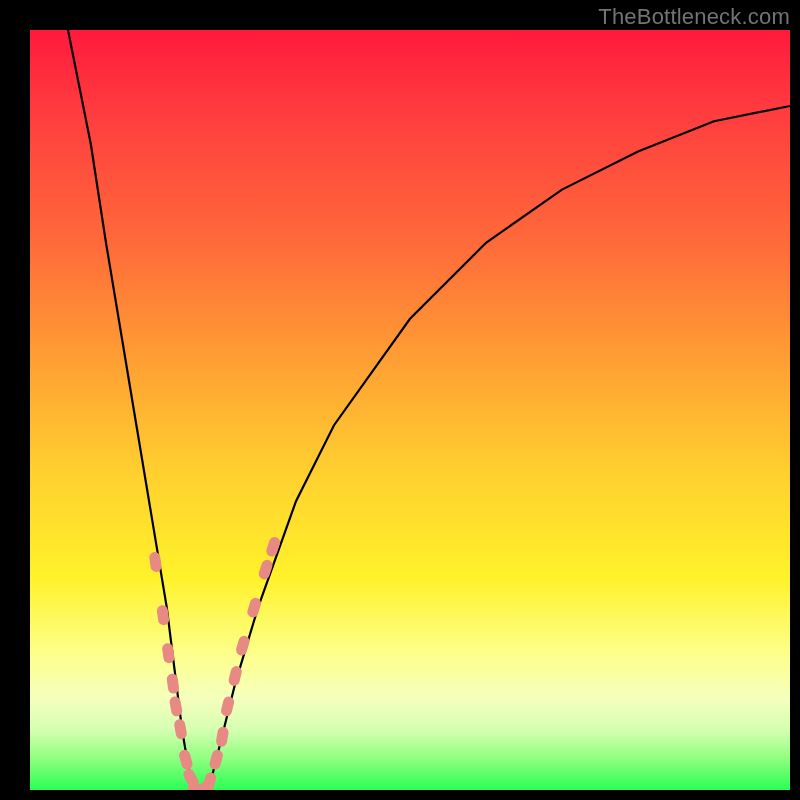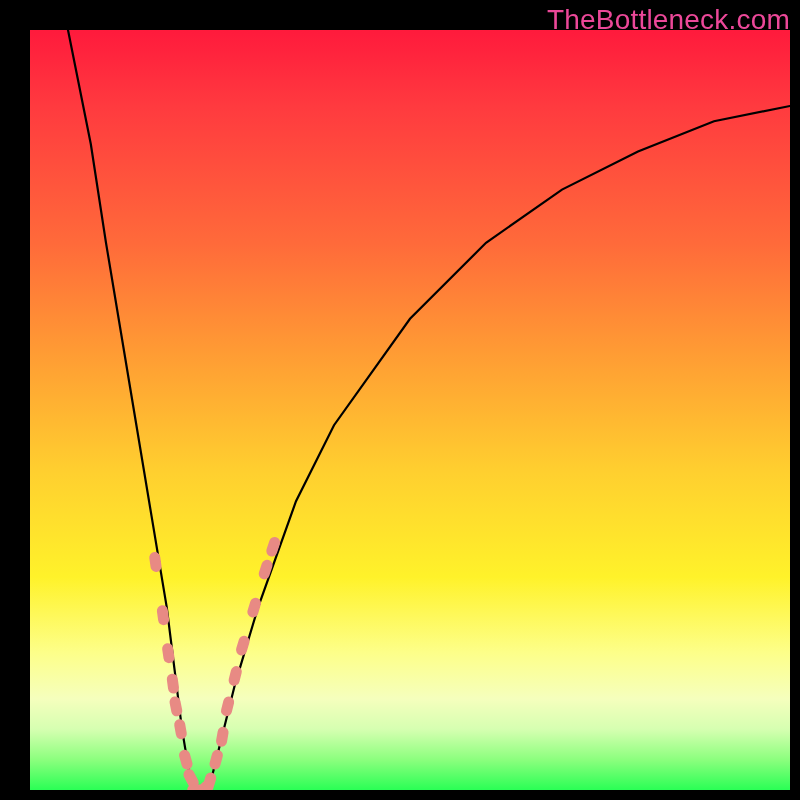--- a/index.html
+++ b/index.html
@@ -36,22 +36,22 @@
       #f5ffbd 88%,
       #d6ffb1 92%,
       #8cff7e 96%,
       #2aff55 100%
     );
   }
   .watermark {
     position: absolute;
     top: 4px;
     right: 10px;
-    color: #ec4899;
-    font-size: 28px;
+    color: #737373;
+    font-size: 22px;
     letter-spacing: 0.2px;
     user-select: none;
   }
   svg.curve {
     position: absolute;
     left: 0;
     top: 0;
     width: 760px;
     height: 760px;
   }

